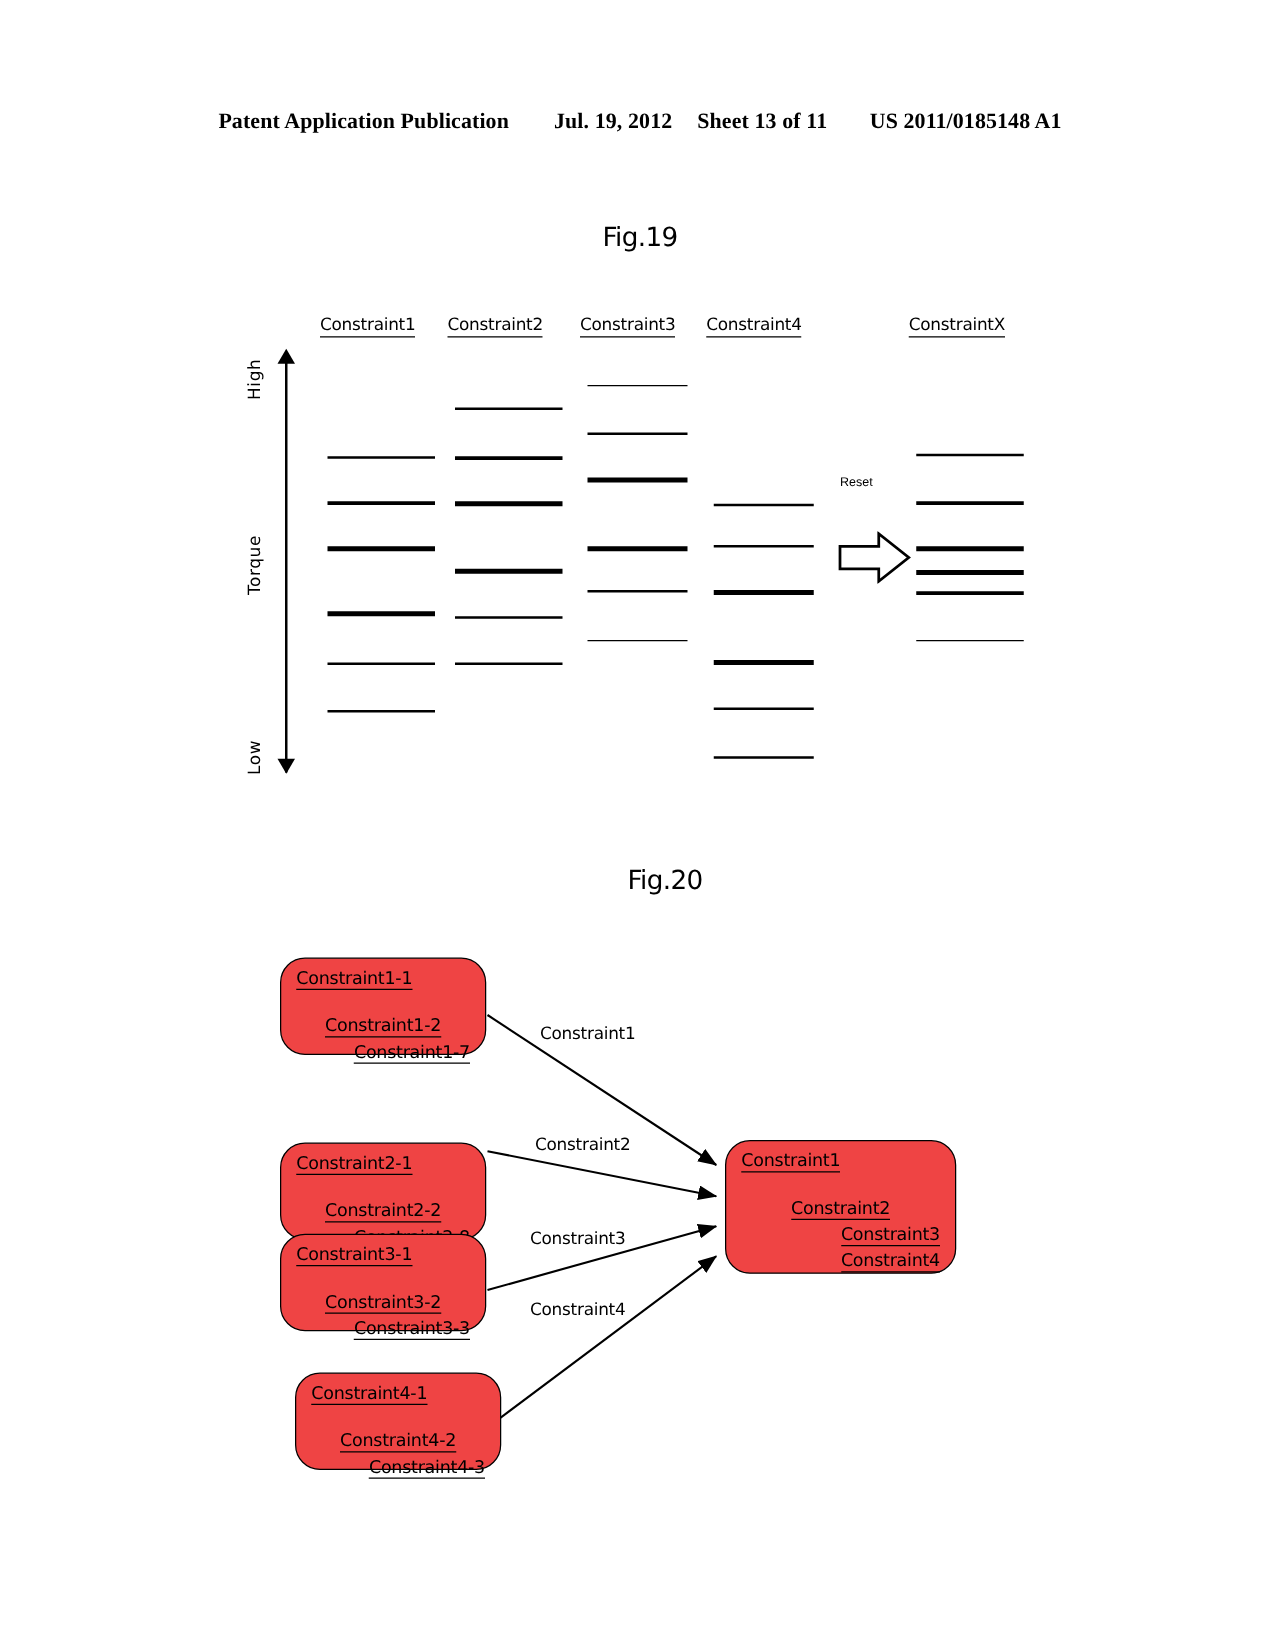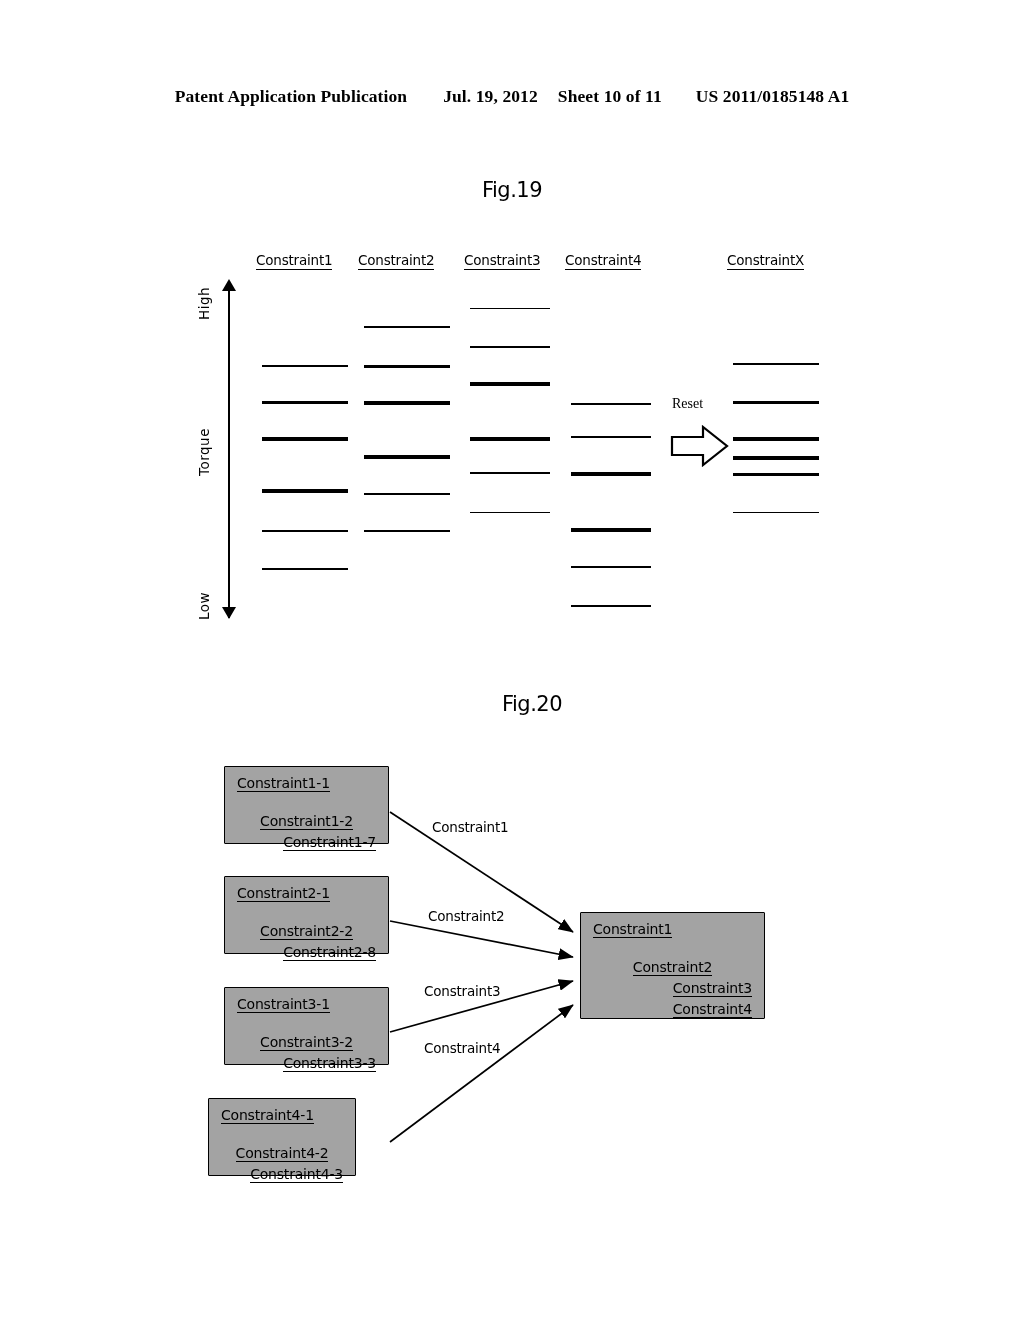--- a/index.html
+++ b/index.html
@@ -103,44 +103,44 @@
 
   .bar {
     position: absolute;
     background: #000;
   }
 
   
   #reset-label {
     position: absolute;
     left: 672px;
-    top: 396px;
-    font-family: Liberation Serif, serif;
-    font-size: 14px;
+    top: 381px;
+    font-family: Liberation Sans, sans-serif;
+    font-size: 10px;
     white-space: nowrap;
   }
   #reset-arrow {
     position: absolute;
     left: 670px;
     top: 425px;
   }
 
   
   #fig20 {
     position: absolute;
     left: 0;
     top: 0;
     width: 1024px;
     height: 1320px;
   }
   .node-box {
     position: absolute;
     border: 1.6px solid #000;
-    border-radius: 1px;
-    background: #a3a3a3;
+    border-radius: 20px;
+    background: #ef4444;
     box-sizing: border-box;
     padding: 7px 12px 8px 12px;
   }
   .node-line {
     font-family: "DejaVu Sans", sans-serif;
     font-size: 14px;
     white-space: nowrap;
     line-height: 1.0;
     margin: 2px 0 5px 0;
     letter-spacing: -0.2px;
@@ -169,21 +169,21 @@
     top: 0;
     width: 1024px;
     height: 1320px;
     pointer-events: none;
   }
 </style>
 </head>
 <body>
 
 <div class="page-header">
-  <span class="seg">Patent Application Publication</span><span class="gap-lg"></span><span class="seg">Jul. 19, 2012</span><span class="gap-md"></span><span class="seg">Sheet 10 of 11</span><span class="gap-xl"></span><span class="seg">US 2011/0185148 A1</span>
+  <span class="seg">Patent Application Publication</span><span class="gap-lg"></span><span class="seg">Jul. 19, 2012</span><span class="gap-md"></span><span class="seg">Sheet 13 of 11</span><span class="gap-xl"></span><span class="seg">US 2011/0185148 A1</span>
 </div>
 
 <div id="fig19-title" class="fig-title">Fig.19</div>
 
 <div id="fig19">
 
   <div class="axis-arrow up"></div>
   <div class="axis-line"></div>
   <div class="axis-arrow down"></div>
 
@@ -250,31 +250,31 @@
         <line x1="390" y1="1032" x2="573" y2="981" stroke="#000000" stroke-width="1.7" marker-end="url(#arrowhead)"></line>
         <line x1="390" y1="1142" x2="573" y2="1005" stroke="#000000" stroke-width="1.7" marker-end="url(#arrowhead)"></line>
       </g>
   </svg>
   <div id="fig20-boxes">
       <div class="node-box" style="left: 224px; top: 766px; width: 165px; height: 78px;">
         <div class="node-line ind-0"><span>Constraint1-1</span></div>
         <div class="node-line ind-1"><span>Constraint1-2</span></div>
         <div class="node-line ind-2"><span>Constraint1-7</span></div>
       </div>
-      <div class="node-box" style="left: 224px; top: 876px; width: 165px; height: 78px;">
+      <div class="node-box" style="left: 224px; top: 914px; width: 165px; height: 78px;">
         <div class="node-line ind-0"><span>Constraint2-1</span></div>
         <div class="node-line ind-1"><span>Constraint2-2</span></div>
         <div class="node-line ind-2"><span>Constraint2-8</span></div>
       </div>
       <div class="node-box" style="left: 224px; top: 987px; width: 165px; height: 78px;">
         <div class="node-line ind-0"><span>Constraint3-1</span></div>
         <div class="node-line ind-1"><span>Constraint3-2</span></div>
         <div class="node-line ind-2"><span>Constraint3-3</span></div>
       </div>
-      <div class="node-box" style="left: 208px; top: 1098px; width: 148px; height: 78px;">
+      <div class="node-box" style="left: 236px; top: 1098px; width: 165px; height: 78px;">
         <div class="node-line ind-0"><span>Constraint4-1</span></div>
         <div class="node-line ind-1"><span>Constraint4-2</span></div>
         <div class="node-line ind-2"><span>Constraint4-3</span></div>
       </div>
       <div class="node-box" style="left: 580px; top: 912px; width: 185px; height: 107px;">
         <div class="node-line ind-0"><span>Constraint1</span></div>
         <div class="node-line ind-1"><span>Constraint2</span></div>
         <div class="node-line ind-2"><span>Constraint3</span></div>
         <div class="node-line ind-3"><span>Constraint4</span></div>
       </div>

